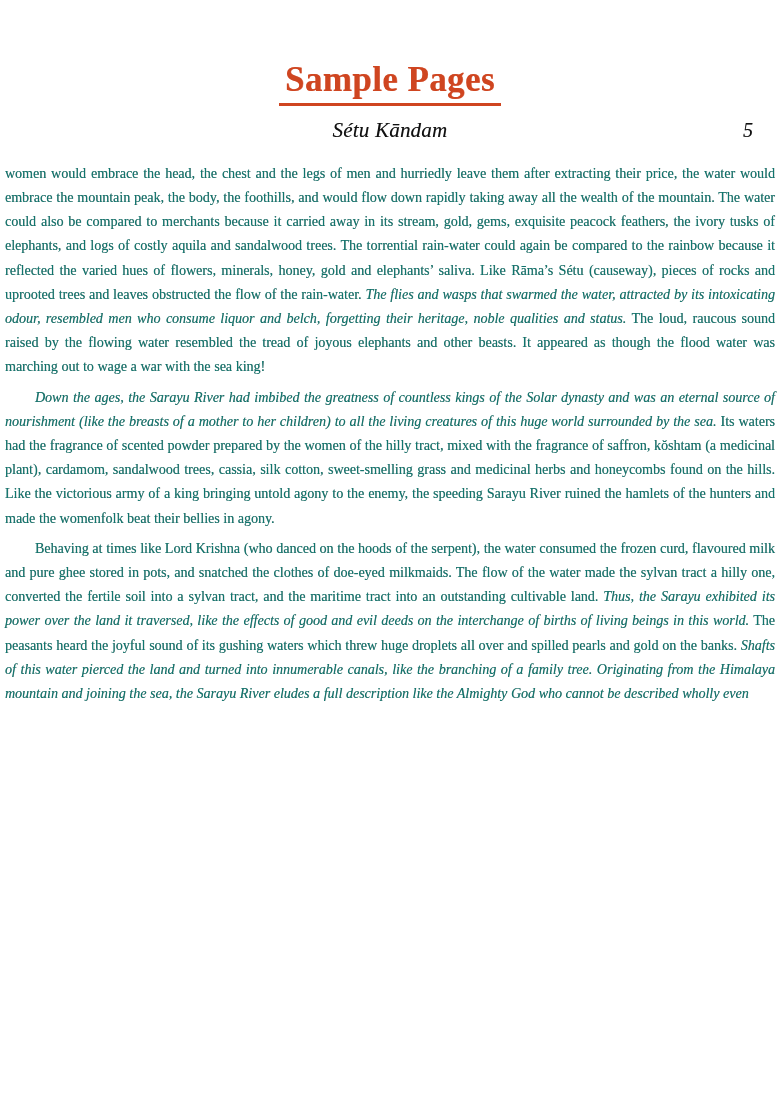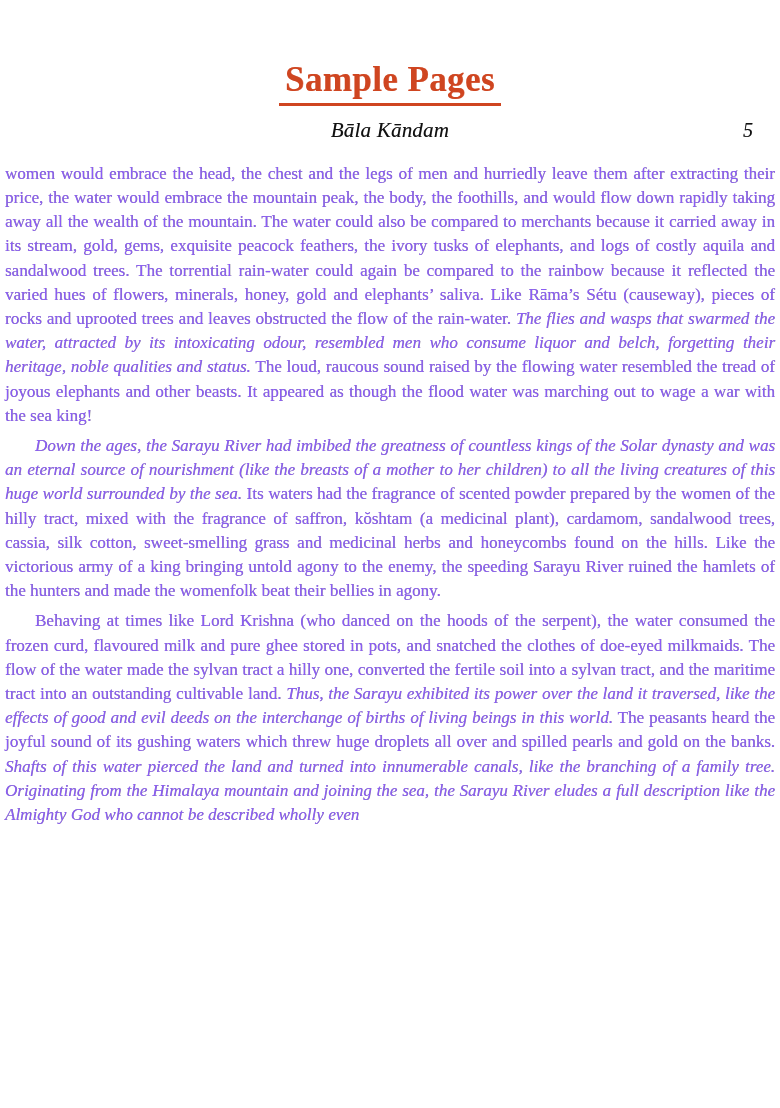--- a/index.html
+++ b/index.html
@@ -63,26 +63,26 @@
   }
 
   
   .body-copy {
     margin-top: 19px;
     padding: 0 5px 0 5px;
   }
 
   .para {
     margin: 0;
-    font-size: 17px;
+    font-size: 14px;
     line-height: 24.2px;
     text-align: justify;
     text-justify: inter-word;
     word-spacing: 0.1px;
-    color: #8b5cf6;
+    color: #0f766e;
   }
 
   .para + .para {
     margin-top: 6px;
     text-indent: 30px;
   }
 
   .para em {
     font-style: italic;
   }
@@ -94,21 +94,21 @@
 </style>
 </head>
 <body>
 
 <div class="page">
 
   <div class="header">
     <h1 class="doc-title">Sample Pages</h1>
 
     <div class="doc-subtitle-row">
-      <span class="doc-subtitle">Bāla Kāndam</span>
+      <span class="doc-subtitle">Sétu Kāndam</span>
       <span class="page-number">5</span>
     </div>
   </div>
 
   <div class="body-copy">
       <p class="para"><span>women would embrace the head, the chest and the legs of men and hurriedly leave them after extracting their price, the water would embrace the mountain peak, the body, the foothills, and would flow down rapidly taking away all the wealth of the mountain. The water could also be compared to merchants because it carried away in its stream, gold, gems, exquisite peacock feathers, the ivory tusks of elephants, and logs of costly aquila and sandalwood trees. The torrential rain-water could again be compared to the rainbow because it reflected the varied hues of flowers, minerals, honey, gold and elephants’ saliva. Like Rāma’s Sétu (causeway), pieces of rocks and uprooted trees and leaves obstructed the flow of the rain-water. </span><em>The flies and wasps that swarmed the water, attracted by its intoxicating odour, resembled men who consume liquor and belch, forgetting their heritage, noble qualities and status.</em><span> The loud, raucous sound raised by the flowing water resembled the tread of joyous elephants and other beasts. It appeared as though the flood water was marching out to wage a war with the sea king!</span></p>
       <p class="para"><em>Down the ages, the Sarayu River had imbibed the greatness of countless kings of the Solar dynasty and was an eternal source of nourishment (like the breasts of a mother to her children) to all the living creatures of this huge world surrounded by the sea.</em><span> Its waters had the fragrance of scented powder prepared by the women of the hilly tract, mixed with the fragrance of saffron, kŏshtam (a medicinal plant), cardamom, sandalwood trees, cassia, silk cotton, sweet-smelling grass and medicinal herbs and honeycombs found on the hills. Like the victorious army of a king bringing untold agony to the enemy, the speeding Sarayu River ruined the hamlets of the hunters and made the womenfolk beat their bellies in agony.</span></p>
       <p class="para"><span>Behaving at times like Lord Krishna (who danced on the hoods of the serpent), the water consumed the frozen curd, flavoured milk and pure ghee stored in pots, and snatched the clothes of doe-eyed milkmaids. The flow of the water made the sylvan tract a hilly one, converted the fertile soil into a sylvan tract, and the maritime tract into an outstanding cultivable land. </span><em>Thus, the Sarayu exhibited its power over the land it traversed, like the effects of good and evil deeds on the interchange of births of living beings in this world.</em><span> The peasants heard the joyful sound of its gushing waters which threw huge droplets all over and spilled pearls and gold on the banks. </span><em>Shafts of this water pierced the land and turned into innumerable canals, like the branching of a family tree. Originating from the Himalaya mountain and joining the sea, the Sarayu River eludes a full description like the Almighty God who cannot be described wholly even</em></p>
     </div>
 

